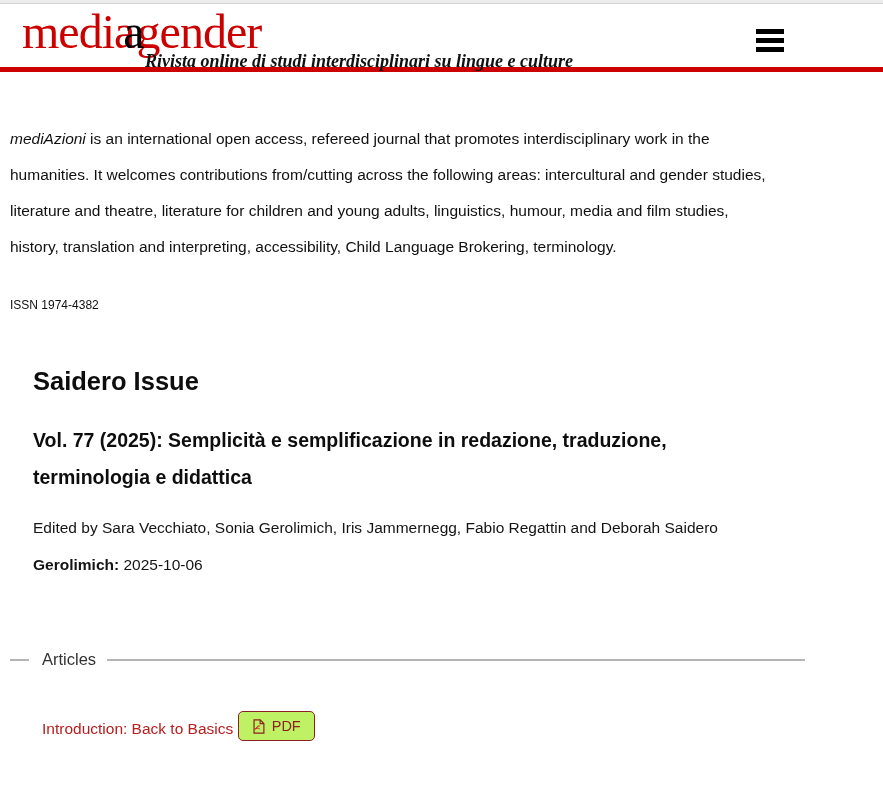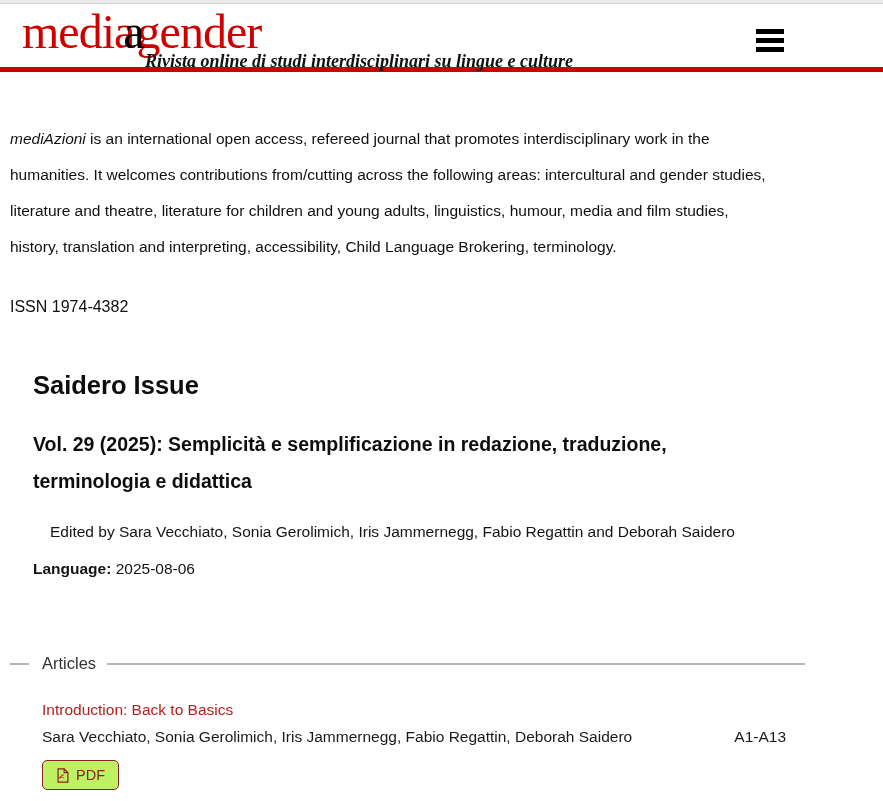--- a/index.html
+++ b/index.html
@@ -27,27 +27,27 @@
   .hamburger { position: absolute; right: 99px; top: 25px; width: 28px; cursor: pointer;
                background: none; border: none; padding: 0; }
   .hamburger .bar { width: 28px; height: 5px; background: #000; margin-bottom: 4px; }
   .hamburger .bar:last-child { margin-bottom: 0; }
 
   .red-bar { height: 5px; background: #cc0000; }
 
   
   .intro { margin: 49px 0 0 10px; width: 766px; font-size: 15.5px; line-height: 36px; color: #101010; }
   .intro .journal-name { font-style: italic; }
-  .issn { margin: 33px 12px 0 10px; font-size: 16px; color: #101010; }
+  .issn { margin: 33px 12px 0 10px; font-size: 12px; color: #101010; }
 
   
   .current-issue-heading { margin: 55px 0 0 33px; font-size: 25.5px; font-weight: bold; color: #0d0d0d; }
   .volume-title { margin: 26px 0 0 33px; font-size: 19.5px; font-weight: bold;
                   line-height: 37px; max-width: 705px; color: #0d0d0d; }
-  .edited-by { margin: 23px 0 0 50px; font-size: 15.5px; color: #141414; }
+  .edited-by { margin: 23px 0 0 33px; font-size: 15.5px; color: #141414; }
   .published { margin: 19px 0 0 33px; font-size: 15.5px; color: #141414; }
   .published .label { font-weight: bold; }
 
   
   .articles-head { margin: 76px 0 0 10px; width: 795px; display: flex; align-items: center; }
   .articles-head .dash { width: 19px; height: 2px; background: #b5b5b5; margin-right: 13px; flex: none; }
   .articles-head .label { font-size: 16.5px; color: #333333; margin-right: 11px; white-space: nowrap; }
   .articles-head .line { flex: 1; height: 2px; background: #b5b5b5; }
 
   .article { margin: 28px 0 0 42px; width: 744px; }
@@ -79,38 +79,34 @@
 
 <div class="red-bar"></div>
 
 <main>
   <p class="intro"><span class="journal-name">mediAzioni</span><span> is an international open access, refereed journal that promotes interdisciplinary work in the humanities. It welcomes contributions from/cutting across the following areas: intercultural and gender studies, literature and theatre, literature for children and young adults, linguistics, humour, media and film studies, history, translation and interpreting, accessibility, Child Language Brokering, terminology.</span></p>
 
   <p class="issn">ISSN 1974-4382</p>
 
   <h1 class="current-issue-heading">Saidero Issue</h1>
 
-  <h2 class="volume-title">Vol. 29 (2025): Semplicità e semplificazione in redazione, traduzione, terminologia e didattica</h2>
+  <h2 class="volume-title">Vol. 77 (2025): Semplicità e semplificazione in redazione, traduzione, terminologia e didattica</h2>
 
   <p class="edited-by">Edited by Sara Vecchiato, Sonia Gerolimich, Iris Jammernegg, Fabio Regattin and Deborah Saidero</p>
 
-  <p class="published"><span class="label">Language:</span> <span>2025-08-06</span></p>
+  <p class="published"><span class="label">Gerolimich:</span> <span>2025-10-06</span></p>
 
   <div class="articles-head">
     <span class="dash"></span>
     <span class="label">Articles</span>
     <span class="line"></span>
   </div>
 
   <div class="article">
     <a class="article-title" href="#">Introduction: Back to Basics</a>
-    <div class="article-meta">
-      <span>Sara Vecchiato, Sonia Gerolimich, Iris Jammernegg, Fabio Regattin, Deborah Saidero</span>
-      <span>A1-A13</span>
-    </div>
     <button class="pdf-btn">
       <span>
         <svg width="13" height="15" viewBox="0 0 14 16">
           <path d="M2.2 0.8 h6.6 l4 4 v10.4 h-10.6 z" fill="none" stroke="#8c2121" stroke-width="1.3"></path>
           <path d="M8.8 0.8 v4 h4" fill="none" stroke="#8c2121" stroke-width="1.3"></path>
           <path d="M4 11.2 c0.4 -2.2 2.2 -4.4 4.2 -4 c-1.4 1.8 -3.4 3 -5.6 3.4 c2 -0.6 4.4 -0.8 6 0.2" fill="none" stroke="#c0392b" stroke-width="1"></path>
         </svg>
       </span>
       <span>PDF</span>
     </button>

